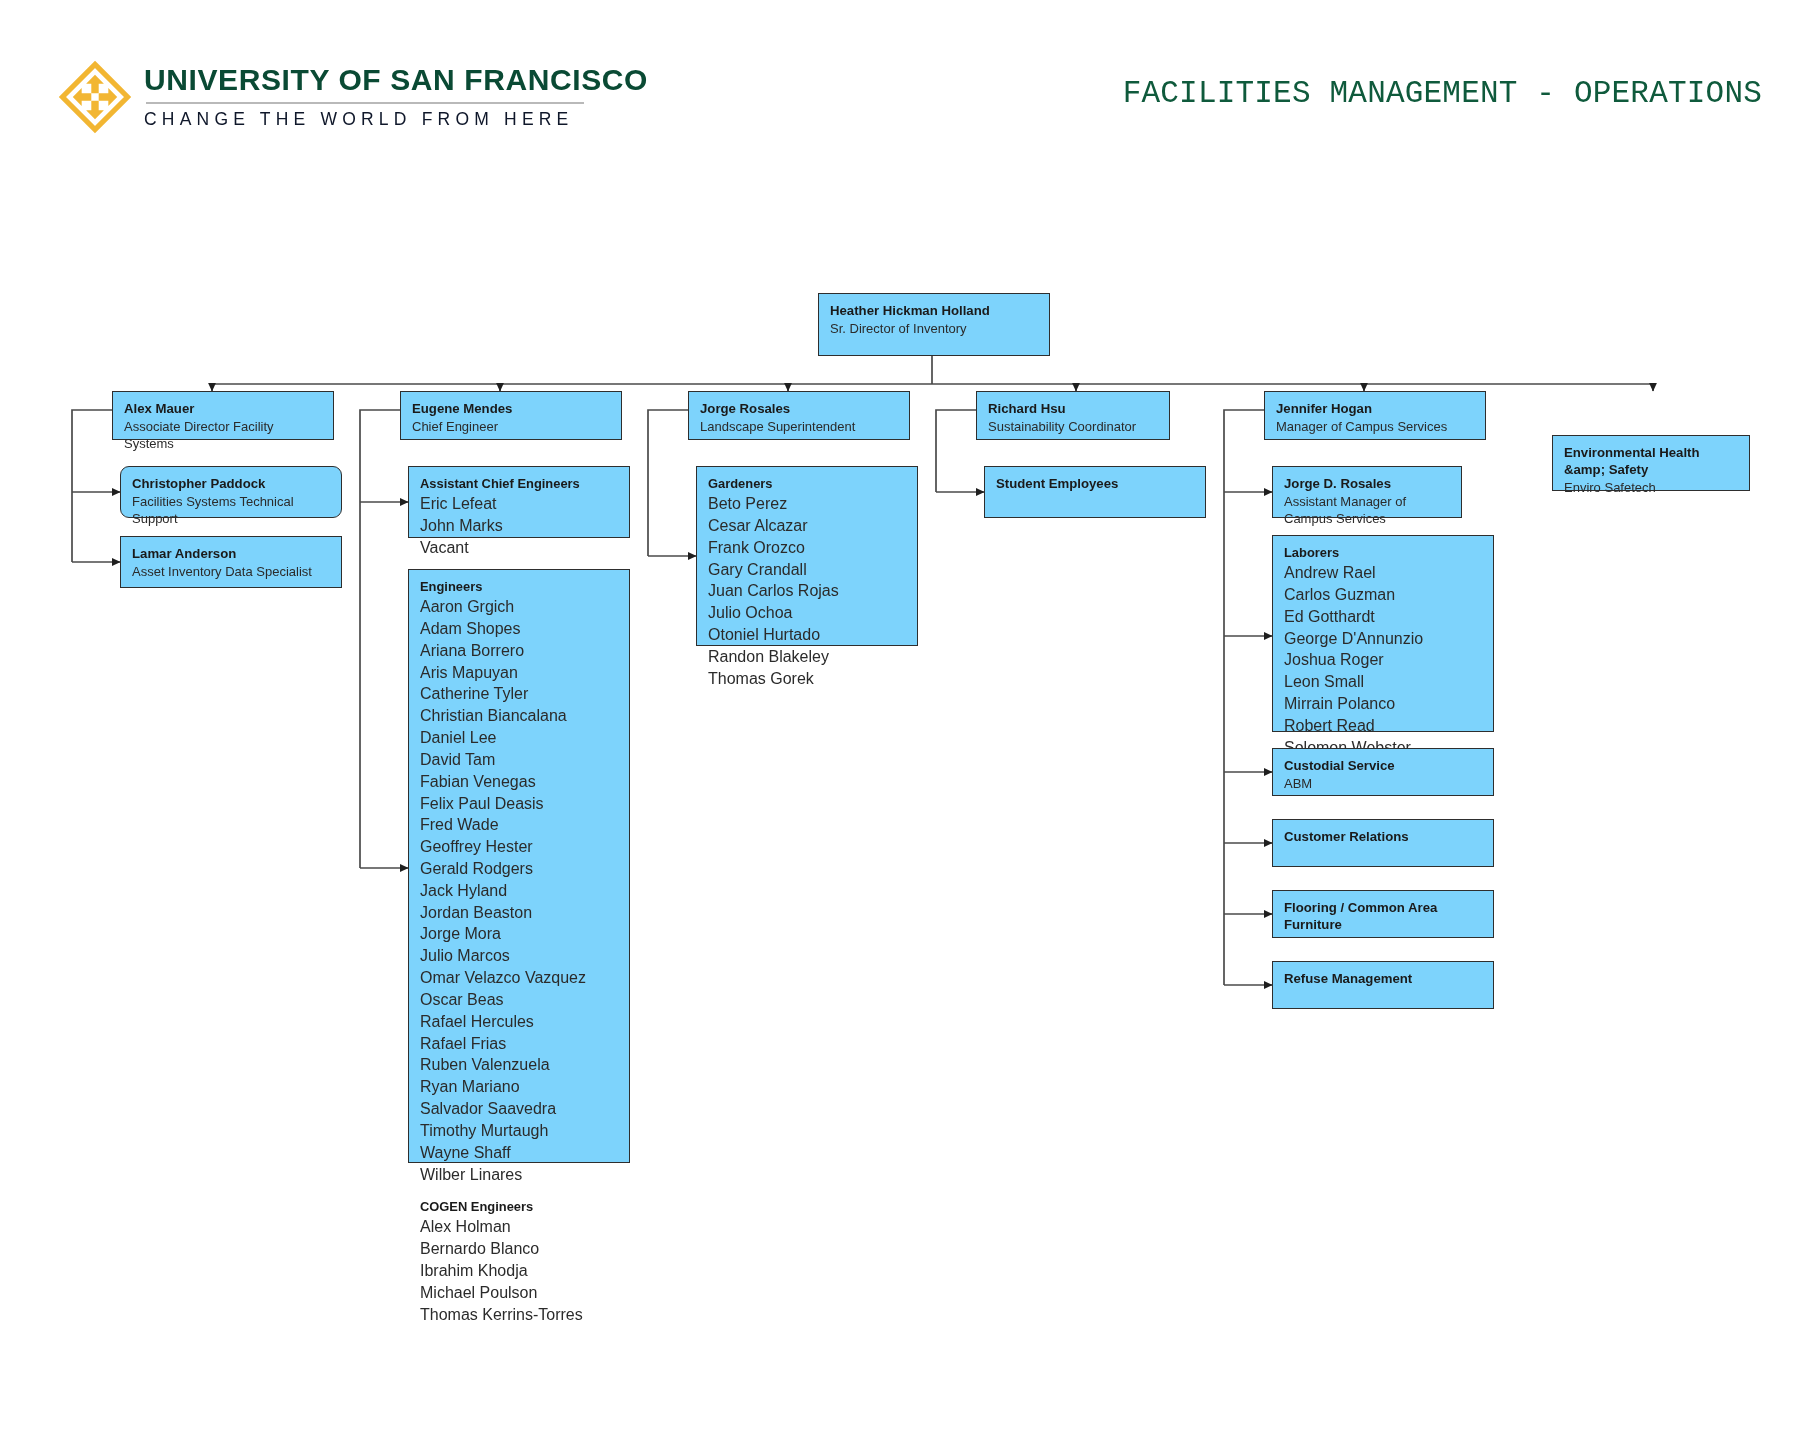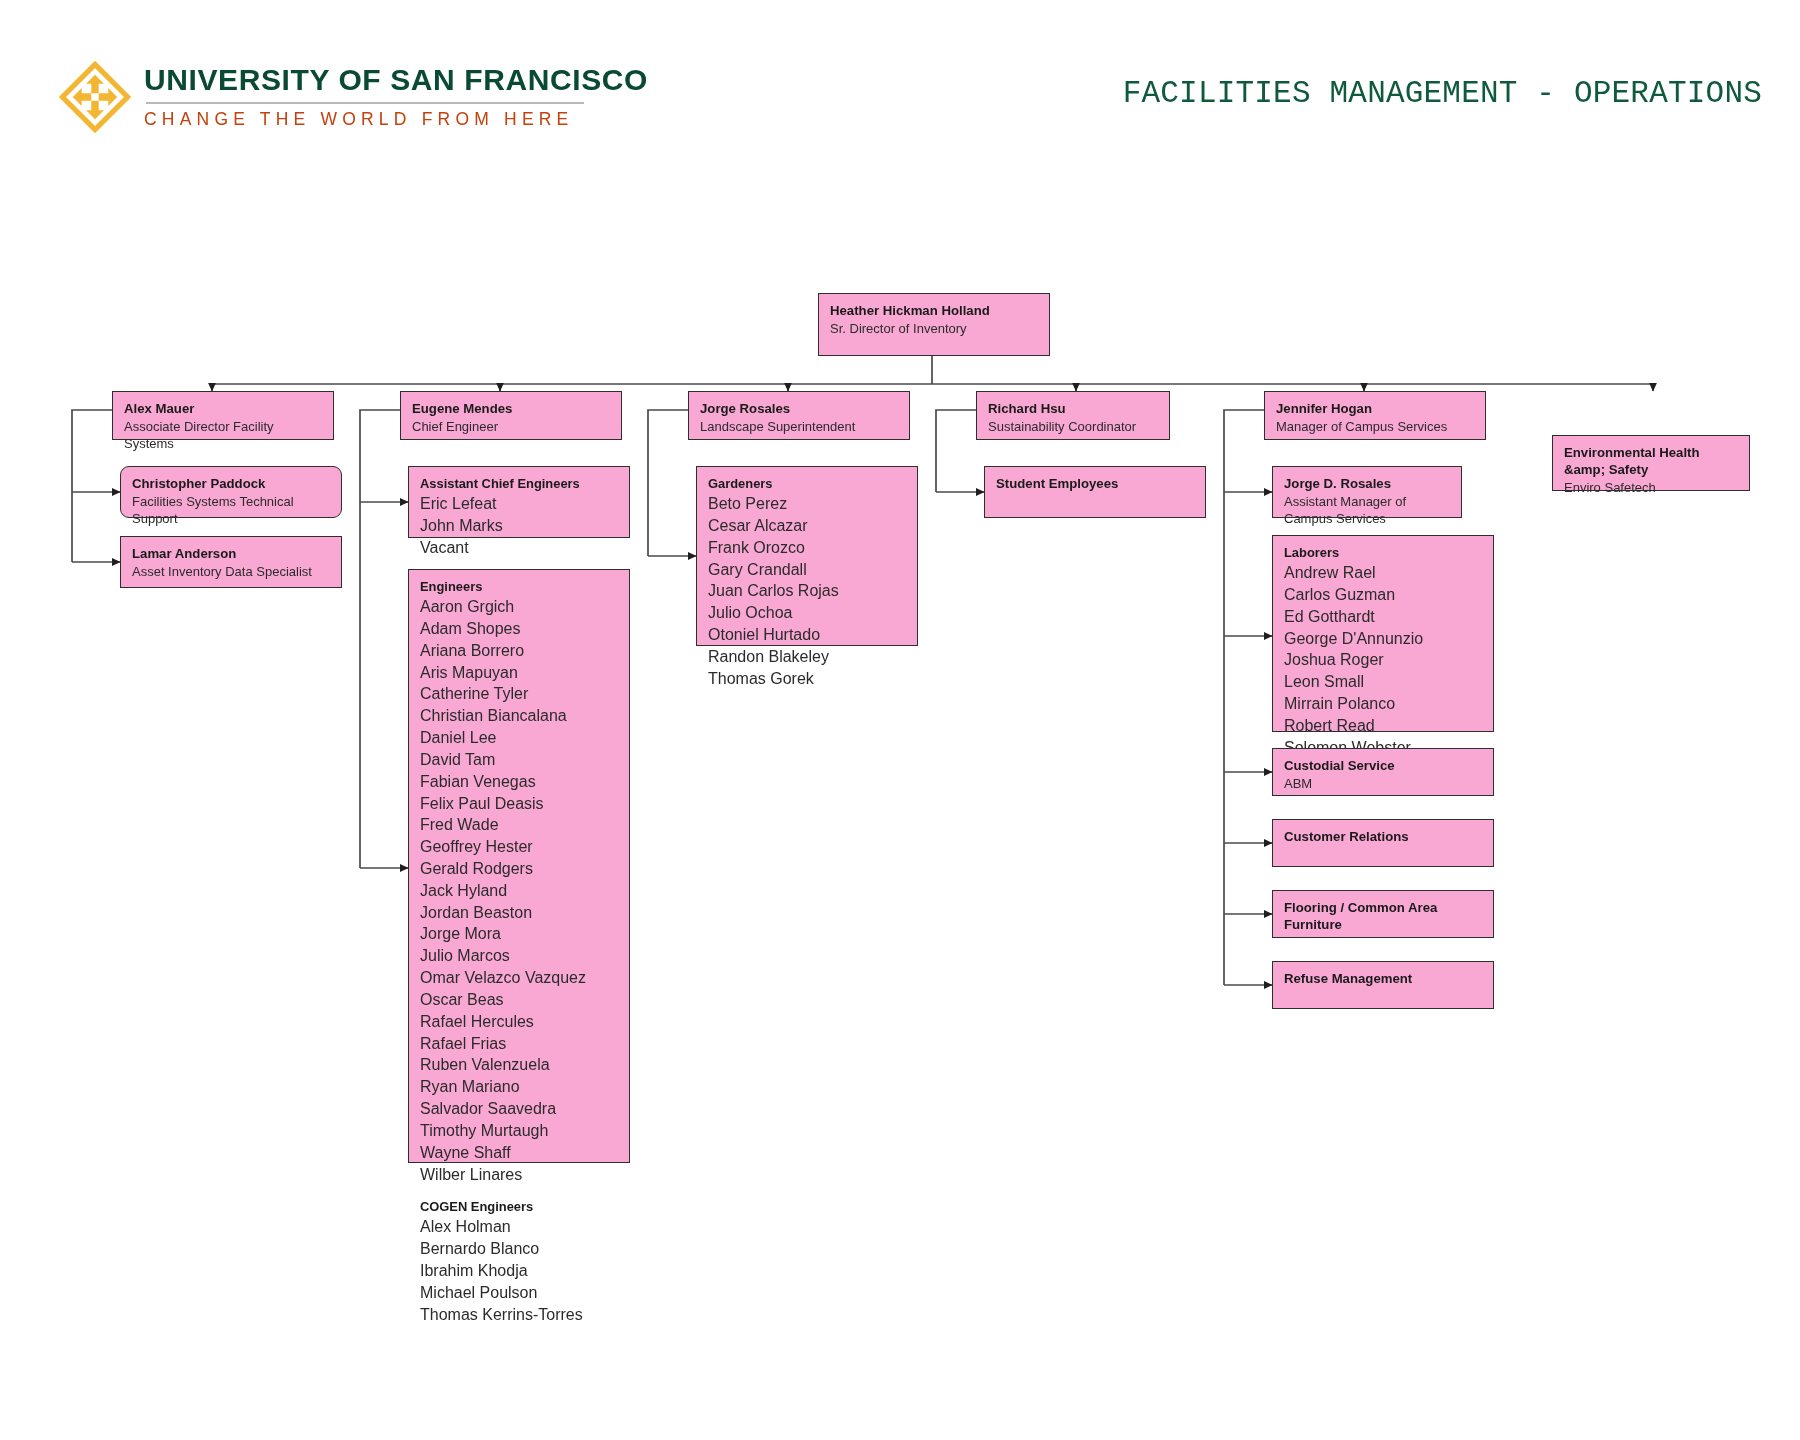--- a/index.html
+++ b/index.html
@@ -22,38 +22,38 @@
   .logo-wrap { position: absolute; left: 58px; top: 60px; display: flex; align-items: flex-start; }
   .logo-mark { width: 74px; height: 74px; flex: 0 0 74px; }
   .logo-text { margin-left: 12px; padding-top: 4px; }
   .logo-title {
     font-size: 30px; font-weight: bold; color: #0a4a34;
     letter-spacing: 0.6px; line-height: 1.05; white-space: nowrap;
     font-family: "Liberation Sans", sans-serif;
   }
   .logo-rule { height: 2px; background: #b9b9b9; margin: 6px 0 5px 2px; width: 438px; }
   .logo-sub {
-    font-size: 17.5px; color: #c2410c; letter-spacing: 5.2px;
+    font-size: 17.5px; color: #0f172a; letter-spacing: 5.2px;
     white-space: nowrap; font-family: "Liberation Sans", sans-serif;
   }
 
   .doc-title {
     position: absolute; right: 38px; top: 76px;
     font-size: 31px; color: #0f5a3c; letter-spacing: 0.2px;
     white-space: nowrap; font-family: Liberation Mono, monospace;
   }
 
   
   #chart { position: absolute; left: 0; top: 0; width: 1800px; height: 1440px; }
   #wires { position: absolute; left: 0; top: 0; width: 1800px; height: 1440px; pointer-events: none; }
 
   .node {
     position: absolute;
     border: 1.6px solid #2e2e2e;
-    background: #f9a8d4;
+    background: #7dd3fc;
     padding: 8px 11px 9px 11px;
   }
   .node .nm {
     font-size: 13.2px; font-weight: bold; color: #1a1a1a;
     line-height: 1.30; margin: 0 0 1px 0;
   }
   .node .tt {
     font-size: 13.0px; color: #2b2b2b; line-height: 1.32;
   }
   .node ul { list-style: none; margin: 0; padding: 0; }

